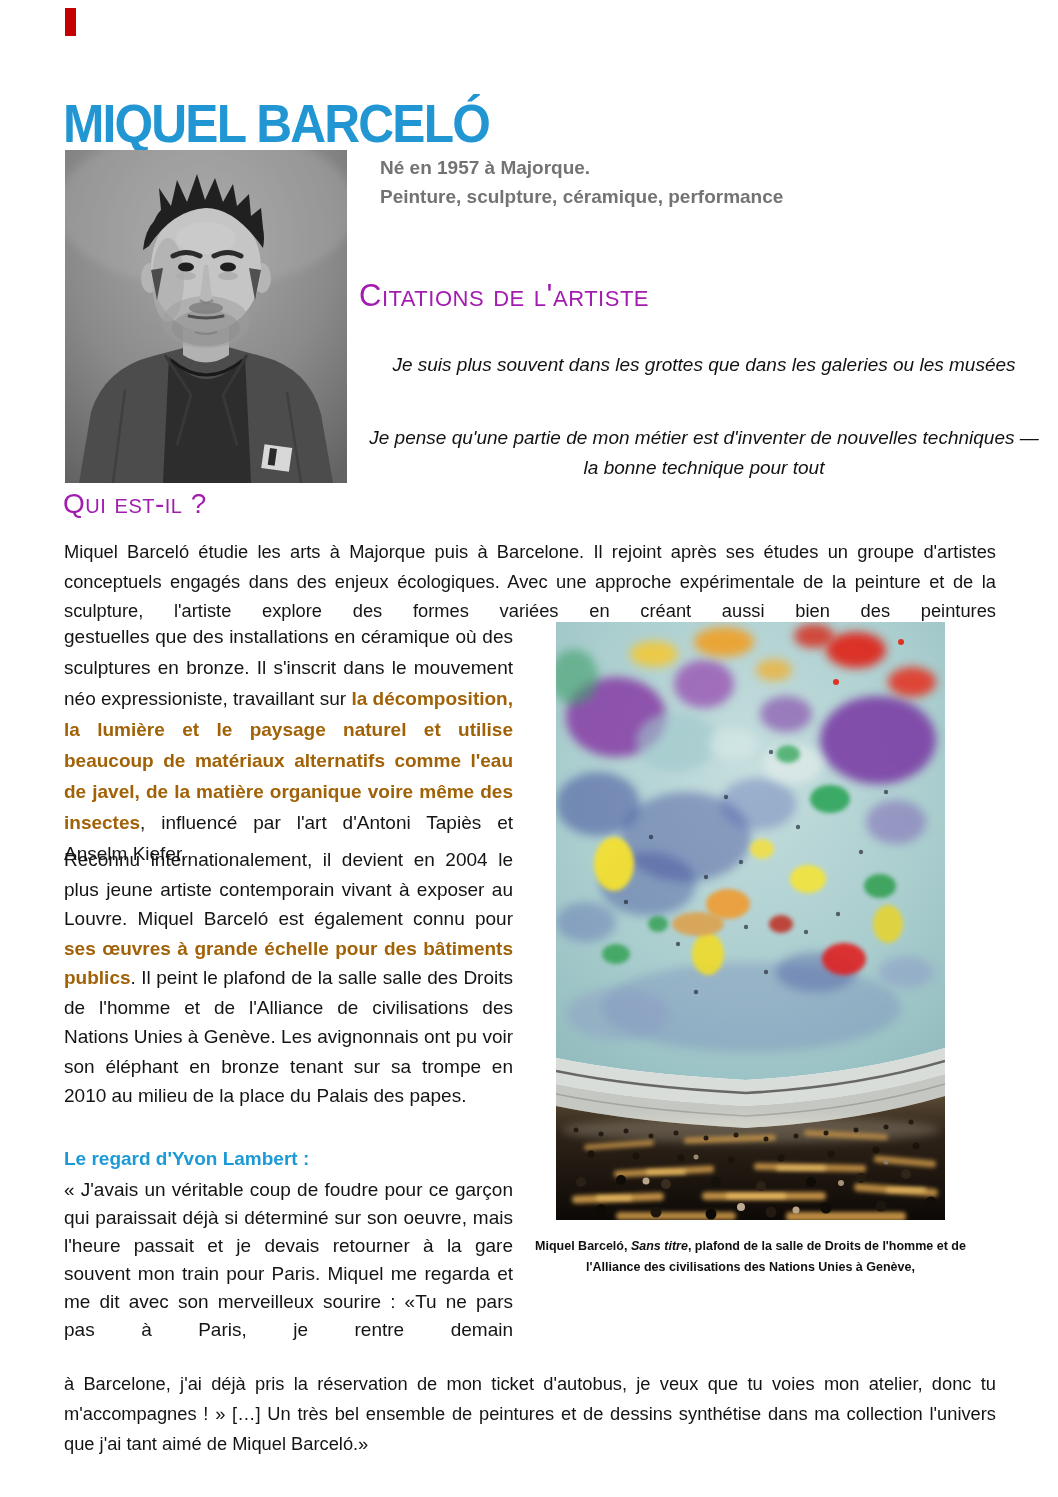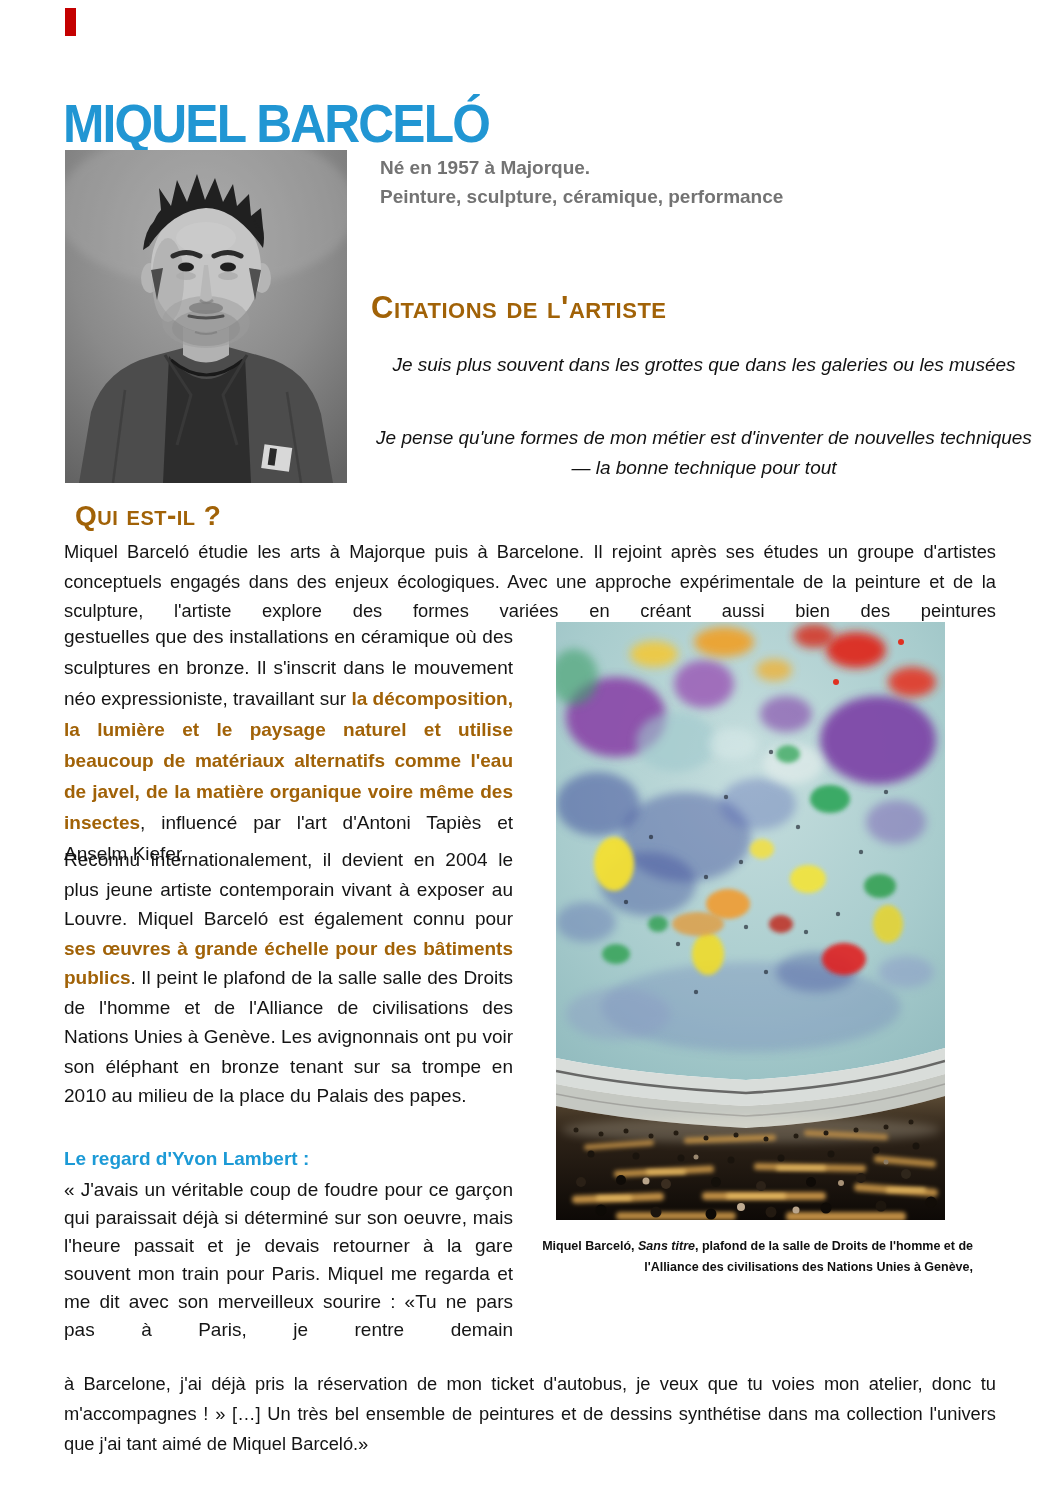--- a/index.html
+++ b/index.html
@@ -8,39 +8,39 @@
 
   .redbar{left:65px;top:8px;width:11px;height:28px;background:#c40000;}
 
   .title{left:63px;top:56px;font-size:54px;font-weight:bold;letter-spacing:-2px;color:#2196d3;transform:scaleX(.92);transform-origin:left top;white-space:nowrap;}
 
   .portrait{left:65px;top:150px;width:282px;height:333px;}
   .ceiling{left:556px;top:622px;width:389px;height:598px;}
 
   .bio{left:380px;top:153px;width:560px;font-size:19px;font-weight:bold;line-height:29px;color:#737373;}
 
-  .sec{font-variant:small-caps;font-weight:bold;color:#a16207;letter-spacing:.5px;white-space:nowrap;margin:12px;}
+  .sec{font-variant:small-caps;font-weight:normal;color:#a21caf;letter-spacing:.5px;white-space:nowrap;margin:0;}
   .sec-citations{left:359px;top:278px;font-size:31px;}
   .sec-who{left:63px;top:488px;font-size:28px;}
 
   .quote{left:368px;width:672px;font-size:19px;font-style:italic;line-height:30px;text-align:center;color:#121212;}
   .q1{top:350px;}
   .q2{top:423px;}
 
   .body-just{text-align:justify;color:#141414;}
   .intro{left:64px;top:537px;width:932px;font-size:18.3px;line-height:29.5px;text-align:justify;text-align-last:justify;}
   .p1{left:64px;top:621px;width:449px;font-size:19px;line-height:31px;}
   .p2{left:64px;top:845px;width:449px;font-size:19px;line-height:29.5px;}
   .hl{color:#a16207;font-weight:bold;}
 
   .lambert-h{left:64px;top:1129px;font-size:19px;font-weight:bold;color:#1c9ad6;white-space:nowrap;}
   .lambert-p{left:64px;top:1176px;width:449px;font-size:19px;line-height:28px;text-align:justify;text-align-last:justify;}
   .lambert-wide{left:64px;top:1338px;width:932px;font-size:18.3px;line-height:30px;text-align:justify;margin-top:31px;}
 
-  .caption{left:528px;top:1236px;width:445px;font-size:12.5px;font-weight:bold;line-height:21px;text-align:right;color:#101010;}
+  .caption{left:528px;top:1236px;width:445px;font-size:12.5px;font-weight:bold;line-height:21px;text-align:center;color:#101010;}
   p{margin:0;}
 </style>
 </head>
 <body>
 
 <div class="abs redbar"></div>
 
 <h1 class="abs title">MIQUEL BARCELÓ</h1>
 
 <div class="abs portrait">
@@ -101,21 +101,21 @@
 </div>
 
 <div class="abs bio">
   <div>Né en 1957 à Majorque.</div>
   <div>Peinture, sculpture, céramique, performance</div>
 </div>
 
 <h2 class="abs sec sec-citations">Citations de l'artiste</h2>
 
 <div class="abs quote q1">Je suis plus souvent dans les grottes que dans les galeries ou les musées</div>
-<div class="abs quote q2">Je pense qu'une formes de mon métier est d'inventer de nouvelles techniques — la bonne technique pour tout</div>
+<div class="abs quote q2">Je pense qu'une partie de mon métier est d'inventer de nouvelles techniques — la bonne technique pour tout</div>
 
 <h2 class="abs sec sec-who">Qui est-il ?</h2>
 
 <p class="abs intro">Miquel Barceló étudie les arts à Majorque puis à Barcelone. Il rejoint après ses études un groupe d'artistes conceptuels engagés dans des enjeux écologiques. Avec une approche expérimentale de la peinture et de la sculpture, l'artiste explore des formes variées en créant aussi bien des peintures</p>
 
 <p class="abs p1 body-just"><span>gestuelles que des installations en céramique où des sculptures en bronze. Il s'inscrit dans le mouvement néo expressioniste, travaillant sur </span><span class="hl">la décomposition, la lumière et le paysage naturel et utilise beaucoup de matériaux alternatifs comme l'eau de javel, de la matière organique voire même des insectes</span><span>, influencé par l'art d'Antoni Tapiès et Anselm Kiefer.</span></p>
 
 <p class="abs p2 body-just"><span>Reconnu internationalement, il devient en 2004 le plus jeune artiste contemporain vivant à exposer au Louvre. Miquel Barceló est également connu pour </span><span class="hl">ses œuvres à grande échelle pour des bâtiments publics</span><span>. Il peint le plafond de la salle salle des Droits de l'homme et de l'Alliance de civilisations des Nations Unies à Genève. Les avignonnais ont pu voir son éléphant en bronze tenant sur sa trompe en 2010 au milieu de la place du Palais des papes.</span></p>
 
 <h3 class="abs lambert-h">Le regard d'Yvon Lambert :</h3>

